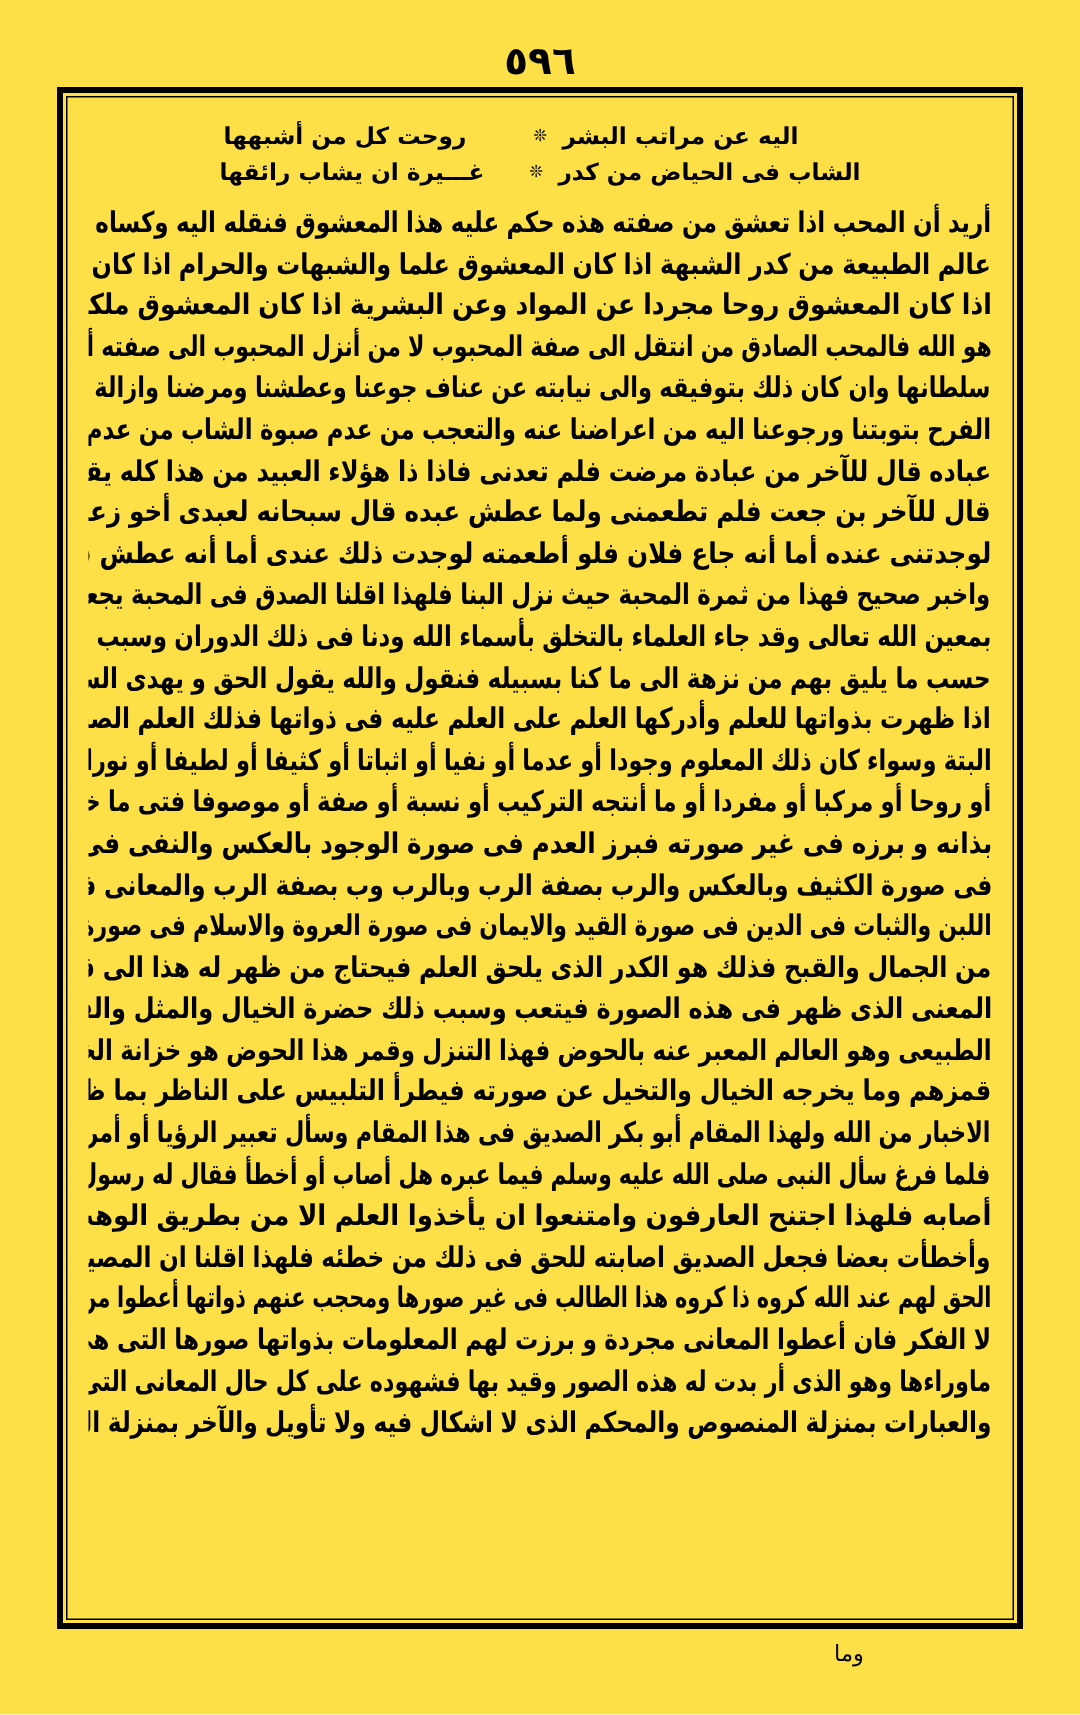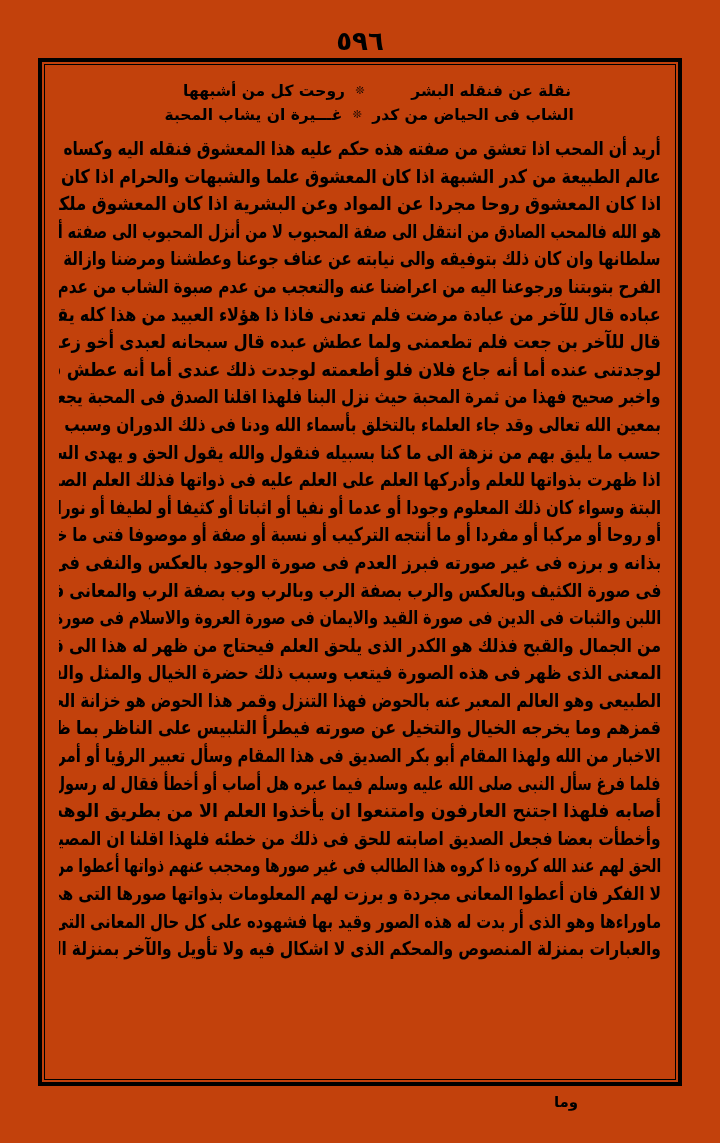--- a/index.html
+++ b/index.html
@@ -6,21 +6,21 @@
   html, body {
     margin: 0;
     padding: 0;
     background: #ffffff;
   }
 
   #page {
     position: relative;
     width: 720px;
     height: 1143px;
-    background: #c2410c;
+    background: #fde047;
     font-family: "DejaVu Sans", sans-serif;
     overflow: hidden;
     color: #000000;
   }
 
   
   .page-number {
     position: absolute;
     top: 26px;
     left: 0;
@@ -76,21 +76,21 @@
     direction: rtl;
     font-size: 15.5px;
     font-weight: 700;
     line-height: 23px;
     white-space: nowrap;
     letter-spacing: -0.2px;
   }
   .hemistich {
     display: inline-block;
     min-width: 196px;
-    text-align: right;
+    text-align: left;
   }
   .verse-sep {
     display: inline-block;
     width: 30px;
     text-align: center;
     font-size: 11px;
     transform: translateY(-2px);
   }
 
   
@@ -131,47 +131,47 @@
     left: 0;
     width: 720px;
     text-align: center;
     direction: rtl;
   }
   .catchword span {
     display: inline-block;
     margin-right: 0;
     transform: translateX(206px);
     font-size: 15px;
-    font-weight: 700;
+    font-weight: 400;
   }
 </style>
 </head>
 <body>
 
 <div id="page">
 
   <div class="page-number">٥٩٦</div>
 
   <div class="frame-outer"></div>
   <div class="frame-inner"></div>
 
   <div class="content">
 
     <div class="verse-block">
 
       <div class="verse-line">
-        <span class="hemistich">نقلة عن فنقله البشر</span>
+        <span class="hemistich">اليه عن مراتب البشر</span>
         <span class="verse-sep">❊</span>
         <span class="hemistich">روحت كل من أشبهها</span>
       </div>
 
       <div class="verse-line">
         <span class="hemistich">الشاب فى الحياض من كدر</span>
         <span class="verse-sep">❊</span>
-        <span class="hemistich">غـــيرة ان يشاب المحبة</span>
+        <span class="hemistich">غـــيرة ان يشاب رائقها</span>
       </div>
 
     </div>
 
     <div class="body-text" id="body-text">
         <div class="body-line first-line"><span style="white-space: nowrap; text-align: right; text-align-last: right; width: auto; display: inline-block; transform-origin: right center; transform: scaleX(0.8081);">أريد أن المحب اذا تعشق من صفته هذه حكم عليه هذا المعشوق فنقله اليه وكساه من ملابسه فأخرجه عن الذى يقتضيه</span></div>
         <div class="body-line"><span style="white-space: nowrap; text-align: right; text-align-last: right; width: auto; display: inline-block; transform-origin: right center; transform: scaleX(0.8384);">عالم الطبيعة من كدر الشبهة اذا كان المعشوق علما والشبهات والحرام اذا كان المعشوق عملا والشهوات الطبيعية</span></div>
         <div class="body-line"><span style="white-space: nowrap; text-align: right; text-align-last: right; width: auto; display: inline-block; transform-origin: right center; transform: scaleX(0.8801);">اذا كان المعشوق روحا مجردا عن المواد وعن البشرية اذا كان المعشوق ملكا وعما سوى الله اذا كان المحبوب</span></div>
         <div class="body-line"><span style="white-space: nowrap; text-align: right; text-align-last: right; width: auto; display: inline-block; transform-origin: right center; transform: scaleX(0.7738);">هو الله فالمحب الصادق من انتقل الى صفة المحبوب لا من أنزل المحبوب الى صفته ألا ترى الحق سبحانه لما أحبنا نزل الينا</span></div>
         <div class="body-line"><span style="white-space: nowrap; text-align: right; text-align-last: right; width: auto; display: inline-block; transform-origin: right center; transform: scaleX(0.7911);">سلطانها وان كان ذلك بتوفيقه والى نيابته عن عناف جوعنا وعطشنا ومرضنا وازالة أنفسه اليناء منازلتنا لنباع بعض عبيده</span></div>

